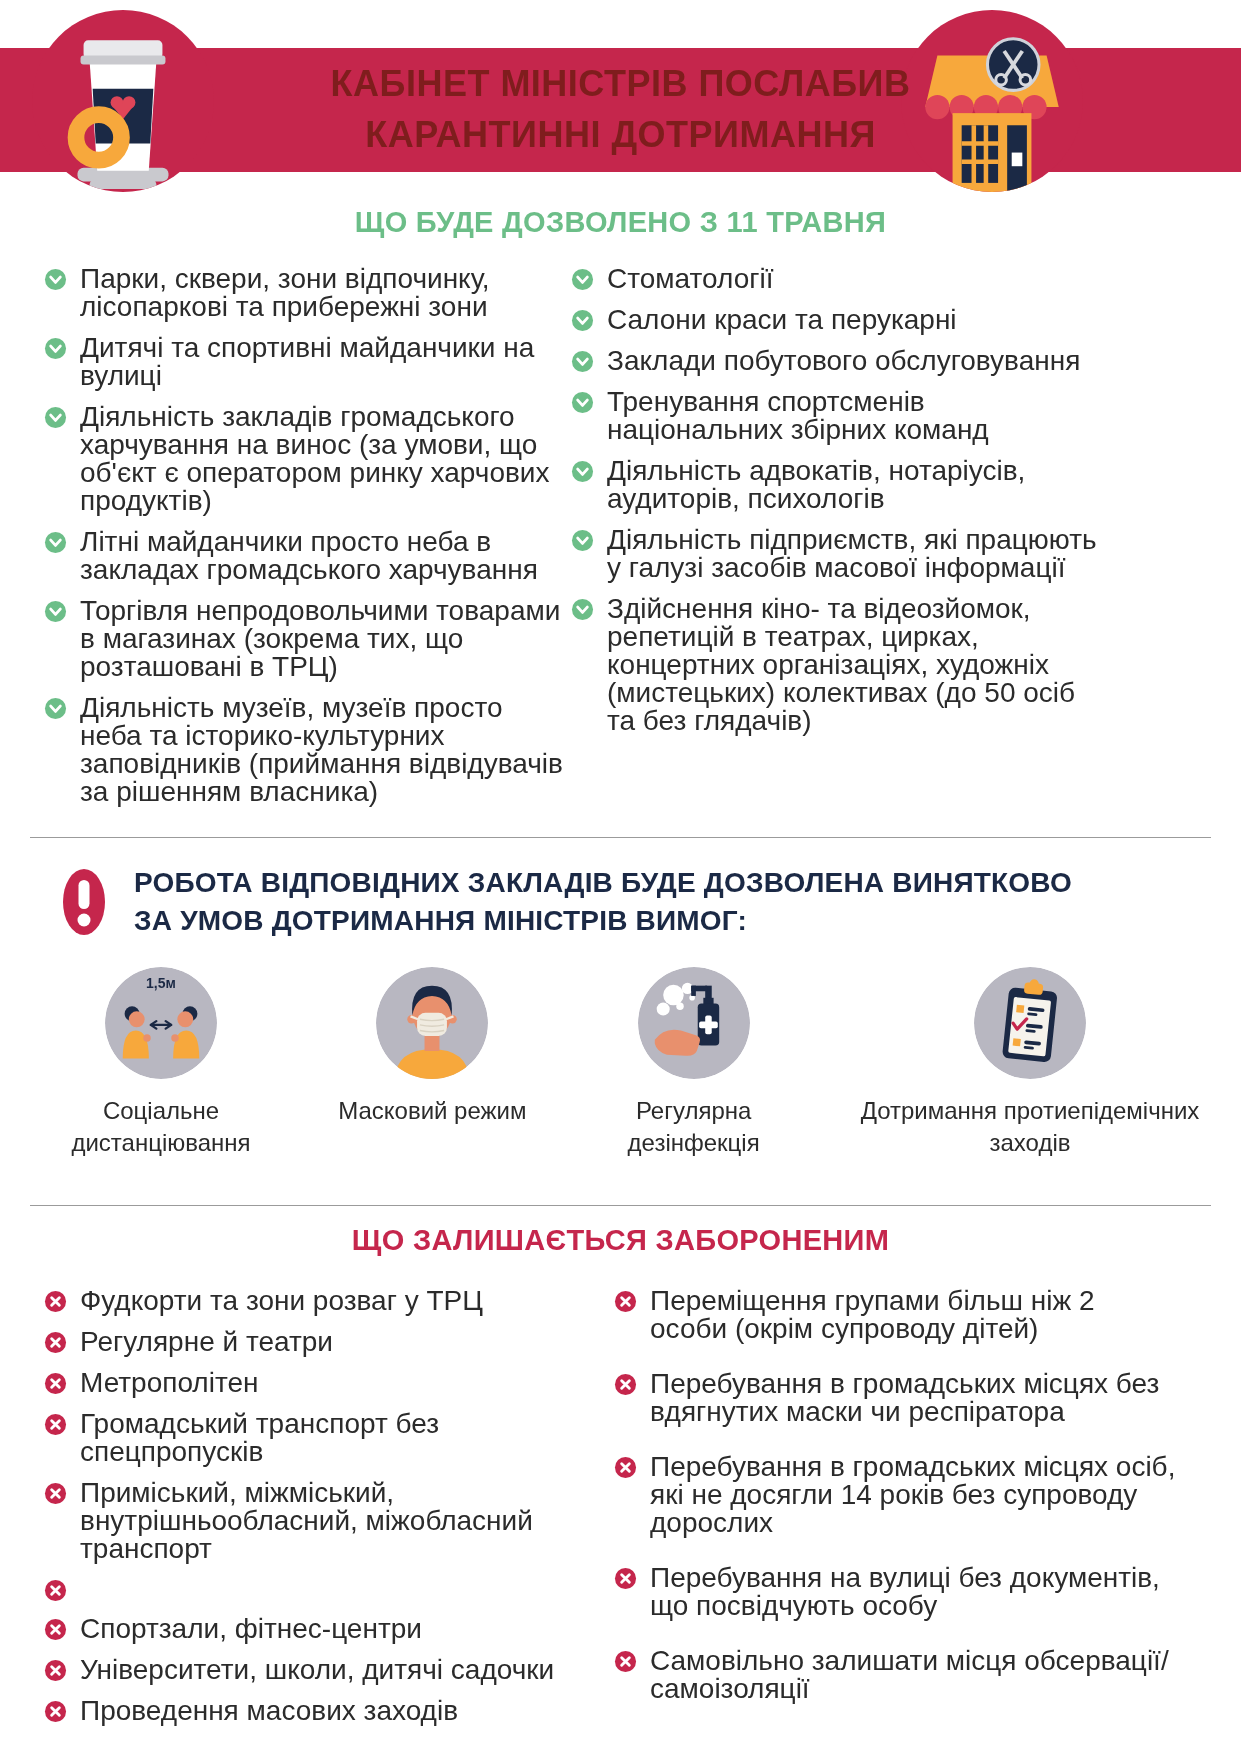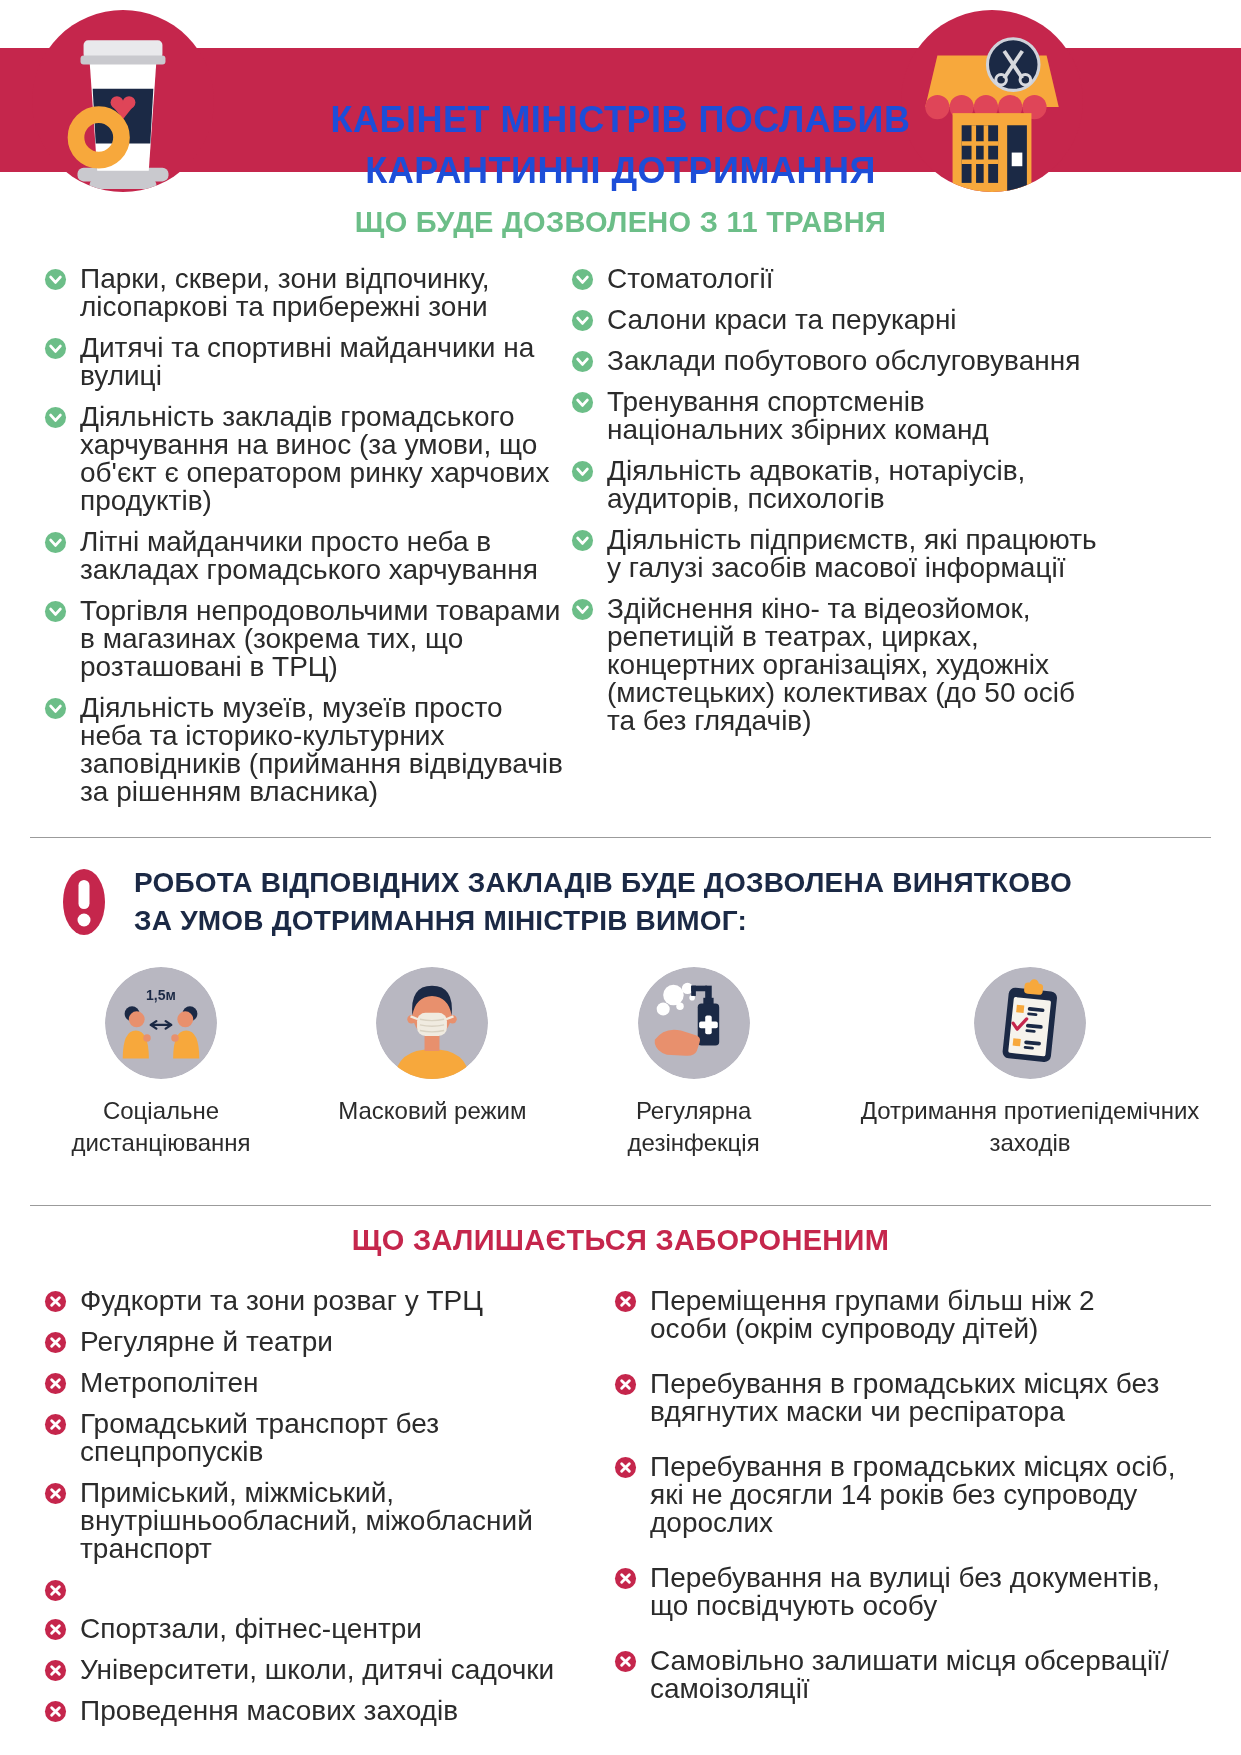--- a/index.html
+++ b/index.html
@@ -15,22 +15,22 @@
   .page{position:relative; width:1241px; height:1755px; background:#fff;}
 
   
   .header{position:relative; height:202px;}
   .band{position:absolute; top:48px; left:0; right:0; height:124px; background:var(--crimson);}
   .hcircle{position:absolute; top:10px; width:182px; height:182px; border-radius:50%;
            background:var(--crimson); overflow:hidden;}
   .hcircle.left{left:32px;}
   .hcircle.right{right:158px;}
   .hcircle svg{width:100%; height:100%; display:block;}
-  .title{position:absolute; top:58px; left:0; width:100%; text-align:center; color:#1d4ed8;
-         font-size:36px; font-weight:700; line-height:1.42; letter-spacing:.5px;margin-top:36px;}
+  .title{position:absolute; top:58px; left:0; width:100%; text-align:center; color:#7f1d1d;
+         font-size:36px; font-weight:700; line-height:1.42; letter-spacing:.5px;}
   .title span{display:block;}
 
   
   .h-green{color:var(--green); text-align:center; font-size:29px; font-weight:700;
            letter-spacing:.3px; margin:4px 0 26px;}
   .h-red{color:var(--crimson); text-align:center; font-size:29px; font-weight:700;
          letter-spacing:.3px; margin:14px 0 30px;}
 
   
   .cols{display:grid; padding:0 36px 0 44px; align-items:start;}
@@ -56,21 +56,21 @@
              letter-spacing:.2px;}
   .warn-text span{display:block;}
 
   
   .reqs{display:flex; justify-content:space-between; padding:28px 36px 0; margin-bottom:46px;}
   .req{text-align:center;}
   .req.w1{width:250px;} .req.w2{width:200px;} .req.w3{width:230px;} .req.w4{width:350px;}
   .req-circle{position:relative; width:112px; height:112px; margin:0 auto; border-radius:50%;
               overflow:hidden;}
   .req-circle svg{width:112px; height:112px; display:block;}
-  .req-distance{position:absolute; top:20px; left:0; right:0; text-align:center;
+  .req-distance{position:absolute; top:8px; left:0; right:0; text-align:center;
                 font-size:14px; font-weight:700; color:var(--navy);}
   .req-label{margin-top:16px; font-size:24px; line-height:1.33;}
 
   
   .footer{display:flex; justify-content:space-between; align-items:center; gap:16px; padding-top:12px;}
   .trident svg{width:44px; height:60px; display:block;}
   .vrule{width:2.5px; height:56px; background:#1f1f1f;}
   .org{text-align:left; color:#1f1f1f;}
   .org .l1{font-size:23px; line-height:1.25;}
   .org .l2{font-size:23px; line-height:1.25; font-weight:700;}

